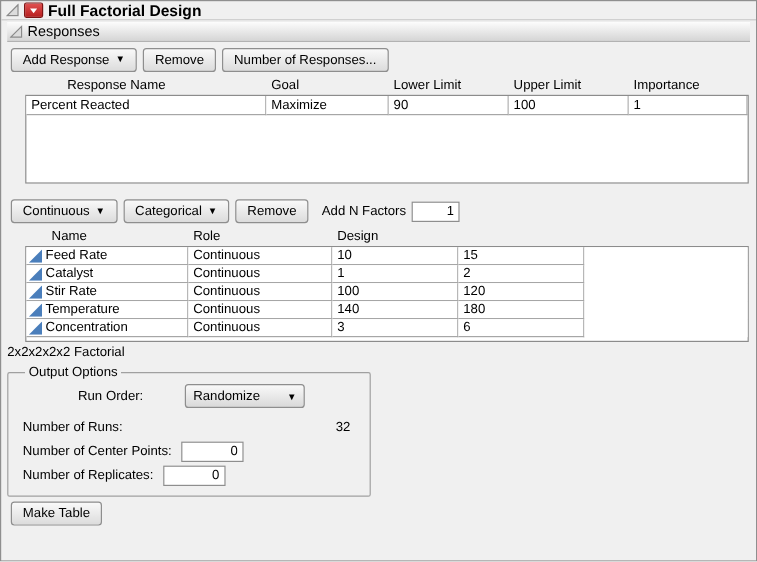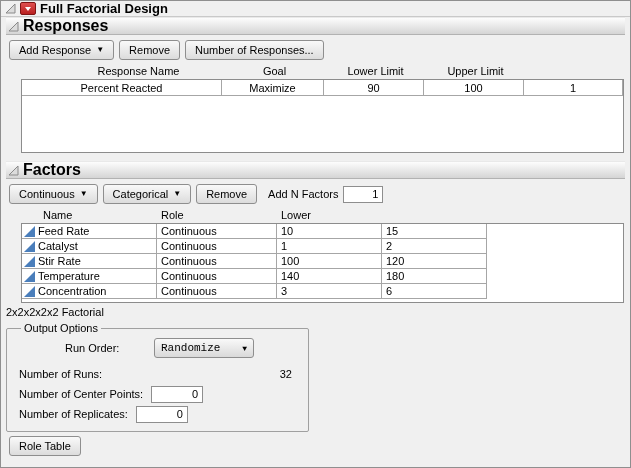--- a/index.html
+++ b/index.html
@@ -43,21 +43,21 @@
   
   .section-header {
     height:18px;
     margin:0 5px;
     display:flex; align-items:center; gap:4px;
     padding-left:2px;
     background:linear-gradient(#fdfdfd,#d5d5d5);
     border-top:1px solid #e9e9e9;
     border-bottom:1px solid #b2b2b2;
   }
-  .section-header .hdr-text { font-weight:bold; font-size:16px; }
+  .section-header .hdr-text { font-weight:normal; font-size:12px; }
 
   
   .btn-row { display:flex; align-items:center; gap:5px; margin:4px 0 3px 8px; height:22px; }
   .btn {
     display:inline-flex; align-items:center; justify-content:center; gap:5px;
     height:20px; padding:0 9px;
     background:linear-gradient(#f9f9f9,#dcdcdc);
     border:1px solid #8e8e8e;
     border-radius:3px;
     font-size:11px;
@@ -93,21 +93,21 @@
     height:16px; line-height:14px;
     padding:1px 4px;
     border-right:1px solid #a6a6a6;
     border-bottom:1px solid #a6a6a6;
     white-space:nowrap; overflow:hidden;
     background:#fff;
   }
   .cell.filler { border-right:none; border-bottom:none; }
   .cell.name-cell { display:flex; align-items:center; gap:3px; padding-left:2px; }
 
-  .resp-cols { grid-template-columns:200px 102px 100px 100px 1fr;text-align:center; }
+  .resp-cols { grid-template-columns:200px 102px 100px 100px 1fr; }
   .fact-cols { grid-template-columns:135px 120px 105px 105px 1fr; }
   .resp-body { height:74px; }
   .fact-body { height:80px; }
   .fact-row .cell { height:15px; line-height:13px; }
 
   
   .design-label { margin:3px 0 0 5px; height:14px; }
 
   fieldset.output {
     margin:2px 0 0 5px;
@@ -123,21 +123,20 @@
   .opt-label { white-space:nowrap; }
   .opt-label.w { width:135px;padding-left:46px; }
   .combo {
     width:100px; height:20px;
     display:flex; align-items:center; justify-content:space-between;
     padding:0 6px;
     background:linear-gradient(#f9f9f9,#d9d9d9);
     border:1px solid #8e8e8e;
     border-radius:3px;
     cursor:pointer;
-    font-family:Liberation Mono, monospace;
   }
   .combo .arrow { font-size:8px; }
   .runs-value { margin-left:auto; margin-right:8px; }
   .opt-input { margin-left:8px; width:52px; }
 
   .action-make { margin:4px 0 0 8px; }
 </style>
 </head>
 <body>
 
@@ -176,42 +175,35 @@
       <span>Number of Responses...</span>
     </span>
   </div>
 
   <div class="table-indent">
     <div class="grid-head resp-cols">
       <span class="hcell indent">Response Name</span>
       <span class="hcell">Goal</span>
       <span class="hcell">Lower Limit</span>
       <span class="hcell">Upper Limit</span>
+      <span class="hcell">Importance</span>
     </div>
     <div class="grid-body resp-body">
       <div class="grid-row resp-cols">
         <span class="cell">Percent Reacted</span>
         <span class="cell">Maximize</span>
         <span class="cell">90</span>
         <span class="cell">100</span>
         <span class="cell">1</span>
       </div>
     </div>
   </div>
 
   <div style="height:8px"></div>
 
-  <div class="section-header">
-    <span class="disc">
-      <svg width="11" height="11">
-          <polygon points="1,10 10,10 10,1" fill="#dcdcdc" stroke="#8a8a8a" stroke-width="1"></polygon>
-        </svg>
-    </span>
-    <span class="hdr-text">Factors</span>
-  </div>
 
   <div class="btn-row">
     <span class="btn">
       <span>Continuous</span>
       <span class="arrow">▼</span>
     </span>
     <span class="btn">
       <span>Categorical</span>
       <span class="arrow">▼</span>
     </span>
@@ -219,21 +211,21 @@
       <span>Remove</span>
     </span>
     <span class="inline-label">Add N Factors</span>
     <input class="num-input" value="1" style="">
   </div>
 
   <div class="table-indent">
     <div class="grid-head fact-cols">
       <span class="hcell indent-sm">Name</span>
       <span class="hcell">Role</span>
-      <span class="hcell">Lower</span>
+      <span class="hcell">Design</span>
       <span class="hcell"></span>
       <span class="hcell"></span>
     </div>
     <div class="grid-body fact-body">
 
       <div class="grid-row fact-cols fact-row">
         <span class="cell name-cell">
           <svg width="11" height="11">
               <polygon points="0,11 11,11 11,0" fill="#4a7ebb"></polygon>
             </svg>
@@ -324,20 +316,20 @@
     </div>
 
     <div class="opt-row">
       <span class="opt-label">Number of Replicates:</span>
       <input class="num-input opt-input" value="0" style="">
     </div>
   </fieldset>
 
   <div>
     <span class="btn action-make">
-      <span>Role Table</span>
+      <span>Make Table</span>
     </span>
   </div>
   <div>
     
   </div>
 
 </div>
 
 </body></html>

